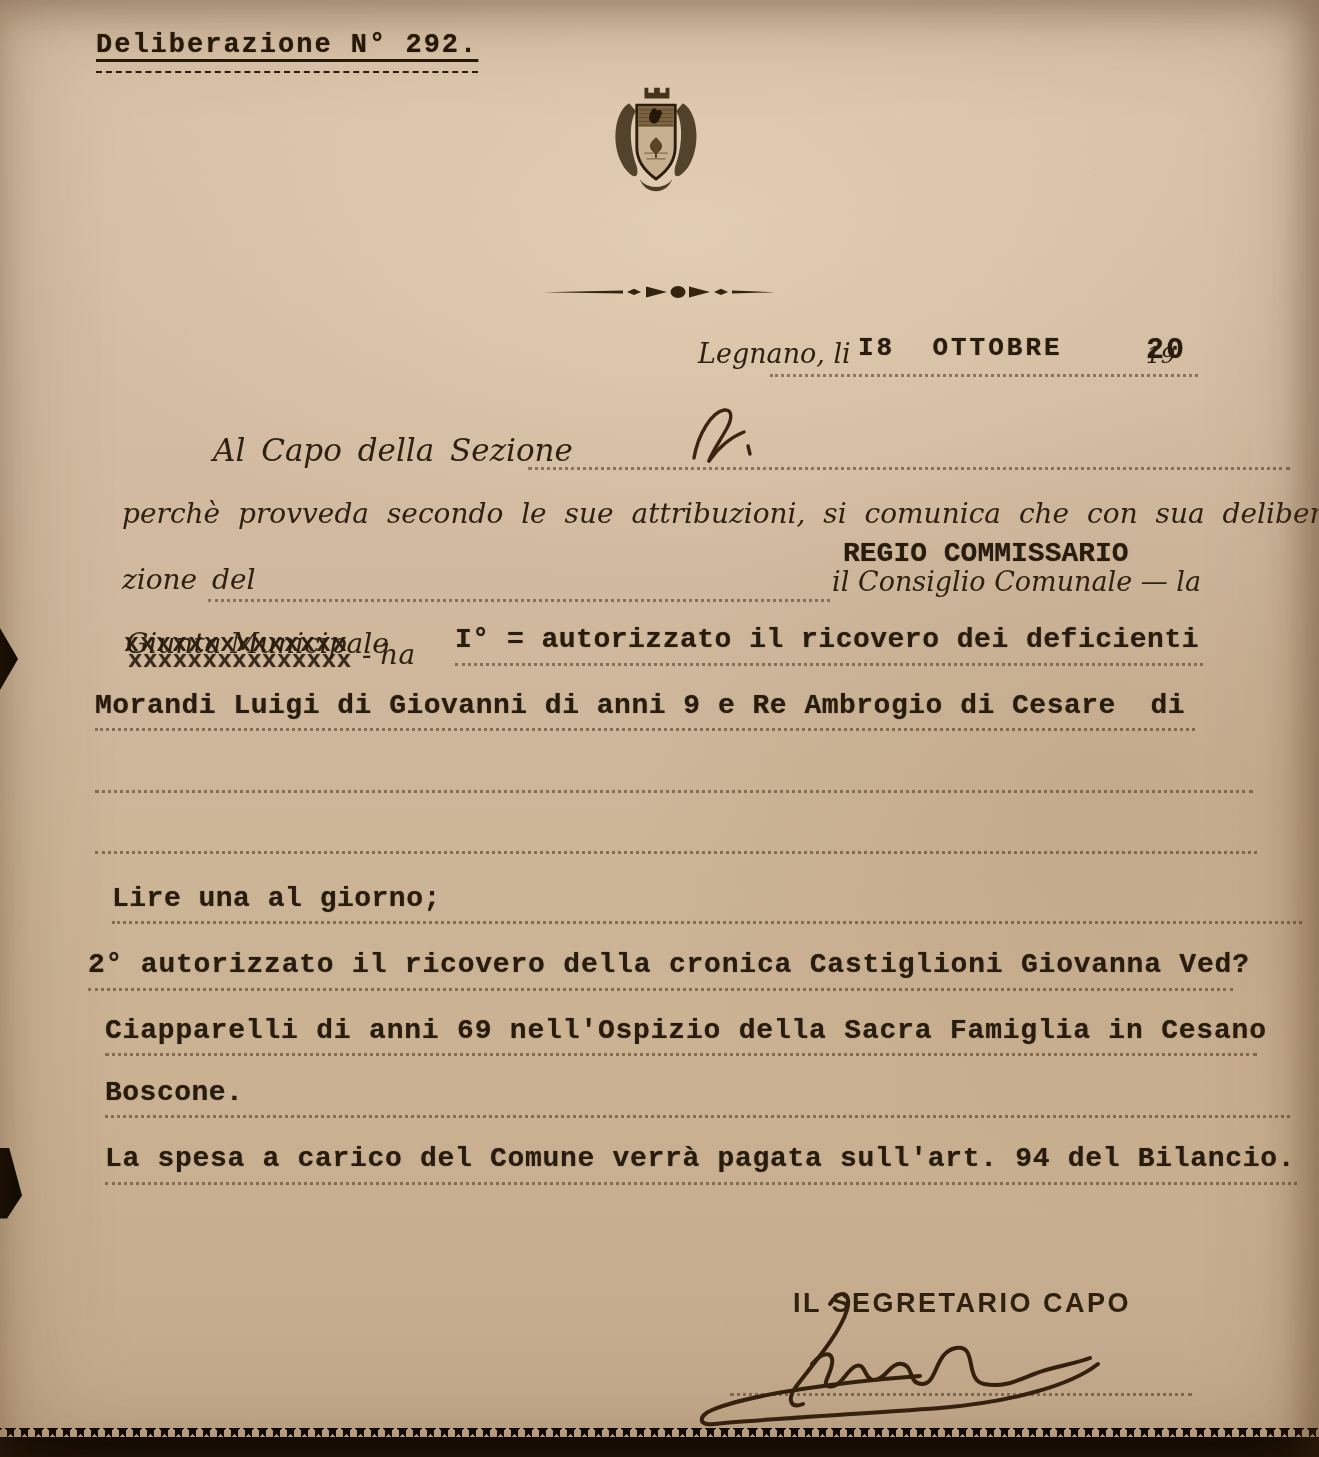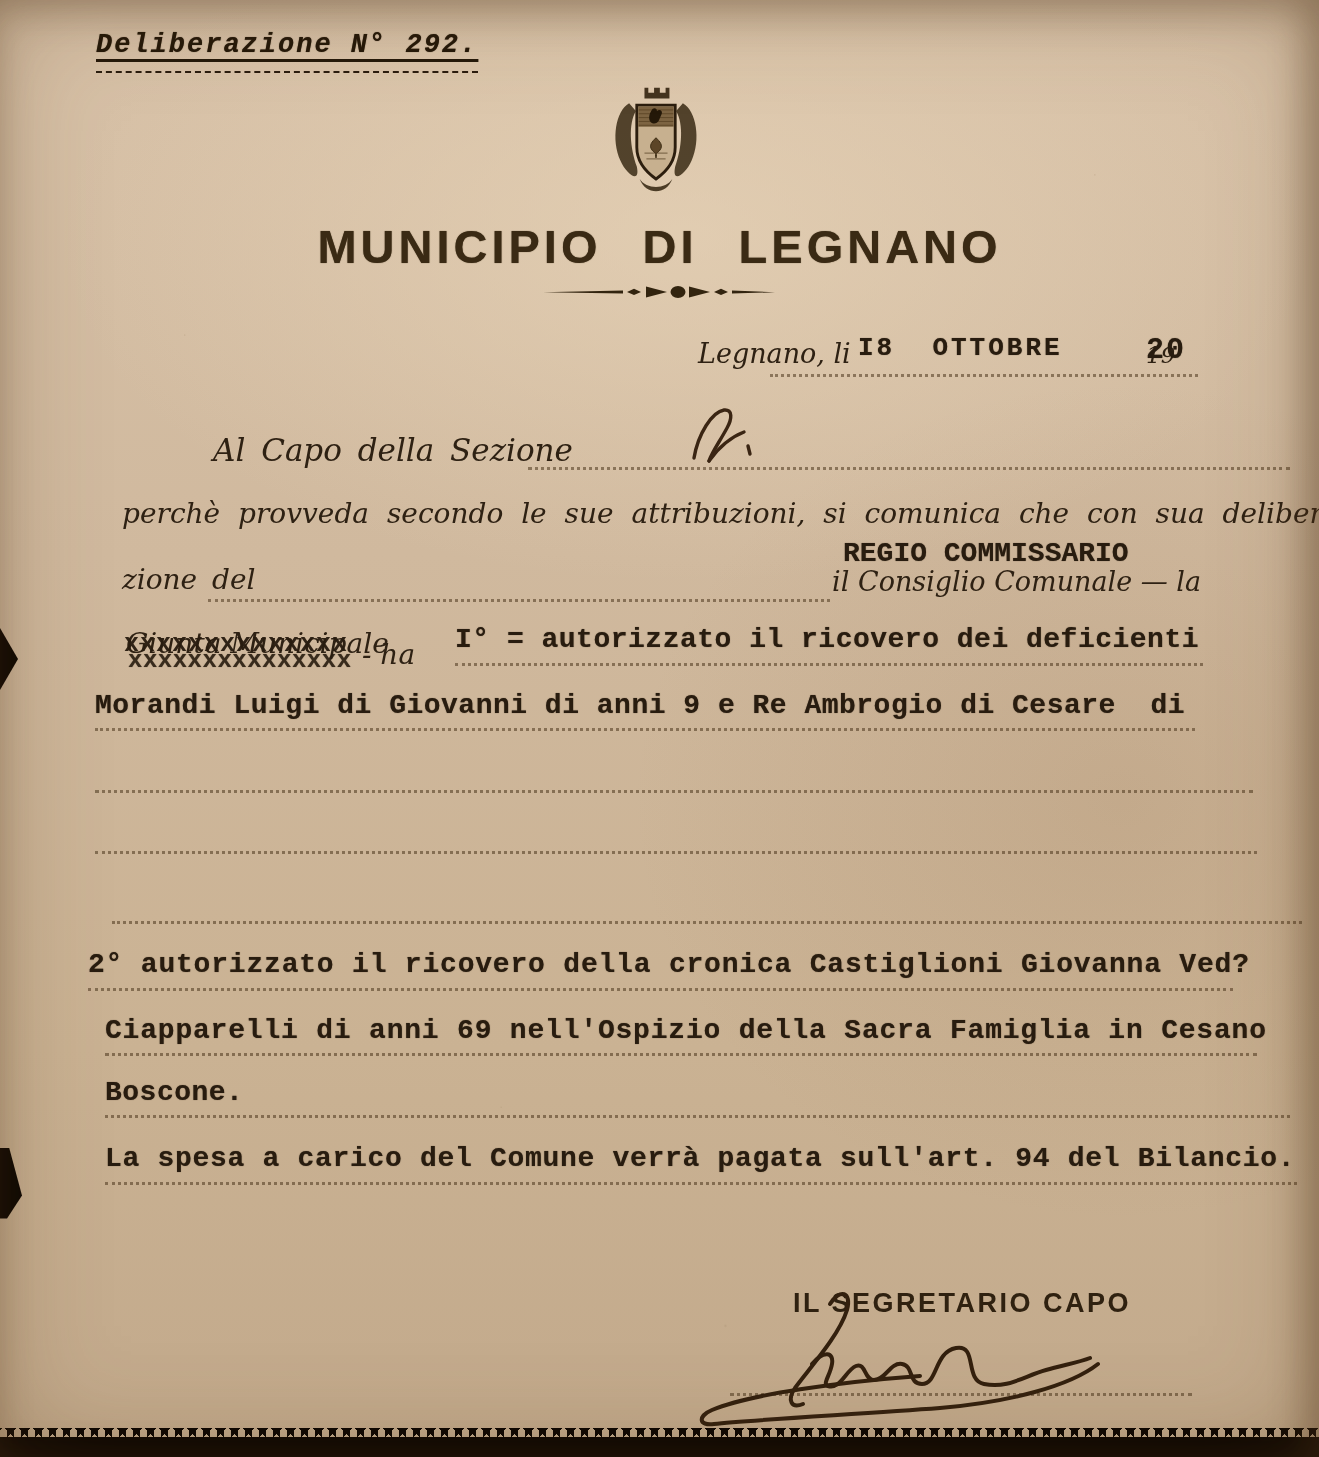--- a/index.html
+++ b/index.html
@@ -43,21 +43,21 @@
     background:
       linear-gradient(-135deg,#0a0502 7px,transparent 0) 0 0/14px 11px repeat-x,
       linear-gradient(135deg,#0a0502 7px,transparent 0) 7px 0/14px 11px repeat-x;}
 </style>
 </head>
 <body>
 
 <div id="page">
   <div class="grain"></div>
 
-  <div class="abs" style="left:96px;top:30px;font-style:italic;">
+  <div class="abs" style="left:96px;top:30px;">
     <span class="delibera">Deliberazione N° 292.</span>
   </div>
 
   <div class="abs" style="left:608px;top:84px;width:96px;height:120px;">
     <svg width="96" height="120" viewBox="0 0 100 125">
       <g fill="#33240f" stroke="none">
         <path d="M38,15 V4 h4 v5 h6 V4 h6 v5 h6 V4 h4 v11 z" opacity=".9"></path>
         <path d="M22,20 C8,28 3,58 13,80 C19,94 34,105 30,86 C23,66 21,42 29,28 Z" opacity=".82"></path>
         <path d="M78,20 C92,28 97,58 87,80 C81,94 66,105 70,86 C77,66 79,42 71,28 Z" opacity=".82"></path>
         <path d="M33,99 C40,110 60,110 67,99 C61,116 39,116 33,99 Z" opacity=".85"></path>
@@ -66,21 +66,20 @@
       <path d="M31.5,23.5 h37 v21 h-37 z" fill="#7d6442"></path>
       <g stroke="#4a3518" stroke-width="1" opacity=".6">
         <path d="M32,27 h36 M32,31 h36 M32,35 h36 M32,39 h36 M32,43 h36"></path>
       </g>
       <path d="M45,28 c2,-4 6,-3 6,0 c3,-2 6,0 5,3 l-3,7 c-2,4 -7,4 -9,1 c-2,-3 -1,-8 1,-11 z" fill="#241808"></path>
       <path d="M50,56 c-4,4 -8,8 -4,13 c2,3 6,3 4,8 c-2,-5 2,-5 4,-8 c4,-5 0,-9 -4,-13 z" fill="#5c4527" stroke="#3a2a12" stroke-width="1"></path>
       <path d="M38,72 h24 M40,78 h20" stroke="#4a3518" stroke-width="1.2" opacity=".55"></path>
     </svg>
   </div>
 
-  <div class="abs title" style="left:0;top:219px;">MUNICIPIO DI LEGNANO</div>
 
   <div class="abs" style="left:543px;top:283px;width:232px;height:18px;">
     <svg width="232" height="18" viewBox="0 0 232 18">
       <g fill="#32240f">
         <polygon points="0,9.3 80,7.6 80,10.4"></polygon>
         <polygon points="84,9 91,5.8 98,9 91,12"></polygon>
         <polygon points="124,9 103,3.4 103,14.6"></polygon>
         <ellipse cx="135" cy="9" rx="7.5" ry="6"></ellipse>
         <polygon points="146,3.4 146,14.6 167,9"></polygon>
         <polygon points="171,9 178,5.8 185,9 178,12"></polygon>
@@ -131,20 +130,21 @@
   <div class="abs typed" style="left:455px;top:624px;font-size:28px;letter-spacing:.5px;">I° = autorizzato il ricovero dei deficienti</div>
 
   <div class="abs rule" style="left:95px;top:728px;width:1100px;"></div>
   <div class="abs typed" style="left:95px;top:690px;font-size:28px;letter-spacing:.5px;">Morandi Luigi di Giovanni di anni 9 e Re Ambrogio di Cesare  di</div>
 
   <div class="abs rule" style="left:95px;top:790px;width:1158px;"></div>
 
   <div class="abs rule" style="left:95px;top:851px;width:1162px;"></div>
 
   <div class="abs rule" style="left:112px;top:921px;width:1190px;"></div>
+  <div class="abs typed" style="left:112px;top:883px;font-size:28px;letter-spacing:.5px;">Lire una al giorno;</div>
 
   <div class="abs rule" style="left:88px;top:988px;width:1145px;"></div>
   <div class="abs typed" style="left:88px;top:949px;font-size:28px;letter-spacing:.8px;">2° autorizzato il ricovero della cronica Castiglioni Giovanna Ved?</div>
 
   <div class="abs rule" style="left:105px;top:1053px;width:1152px;"></div>
   <div class="abs typed" style="left:105px;top:1015px;font-size:28px;letter-spacing:.8px;">Ciapparelli di anni 69 nell'Ospizio della Sacra Famiglia in Cesano</div>
 
   <div class="abs rule" style="left:105px;top:1115px;width:1185px;"></div>
   <div class="abs typed" style="left:105px;top:1077px;font-size:28px;letter-spacing:.5px;">Boscone.</div>
 

